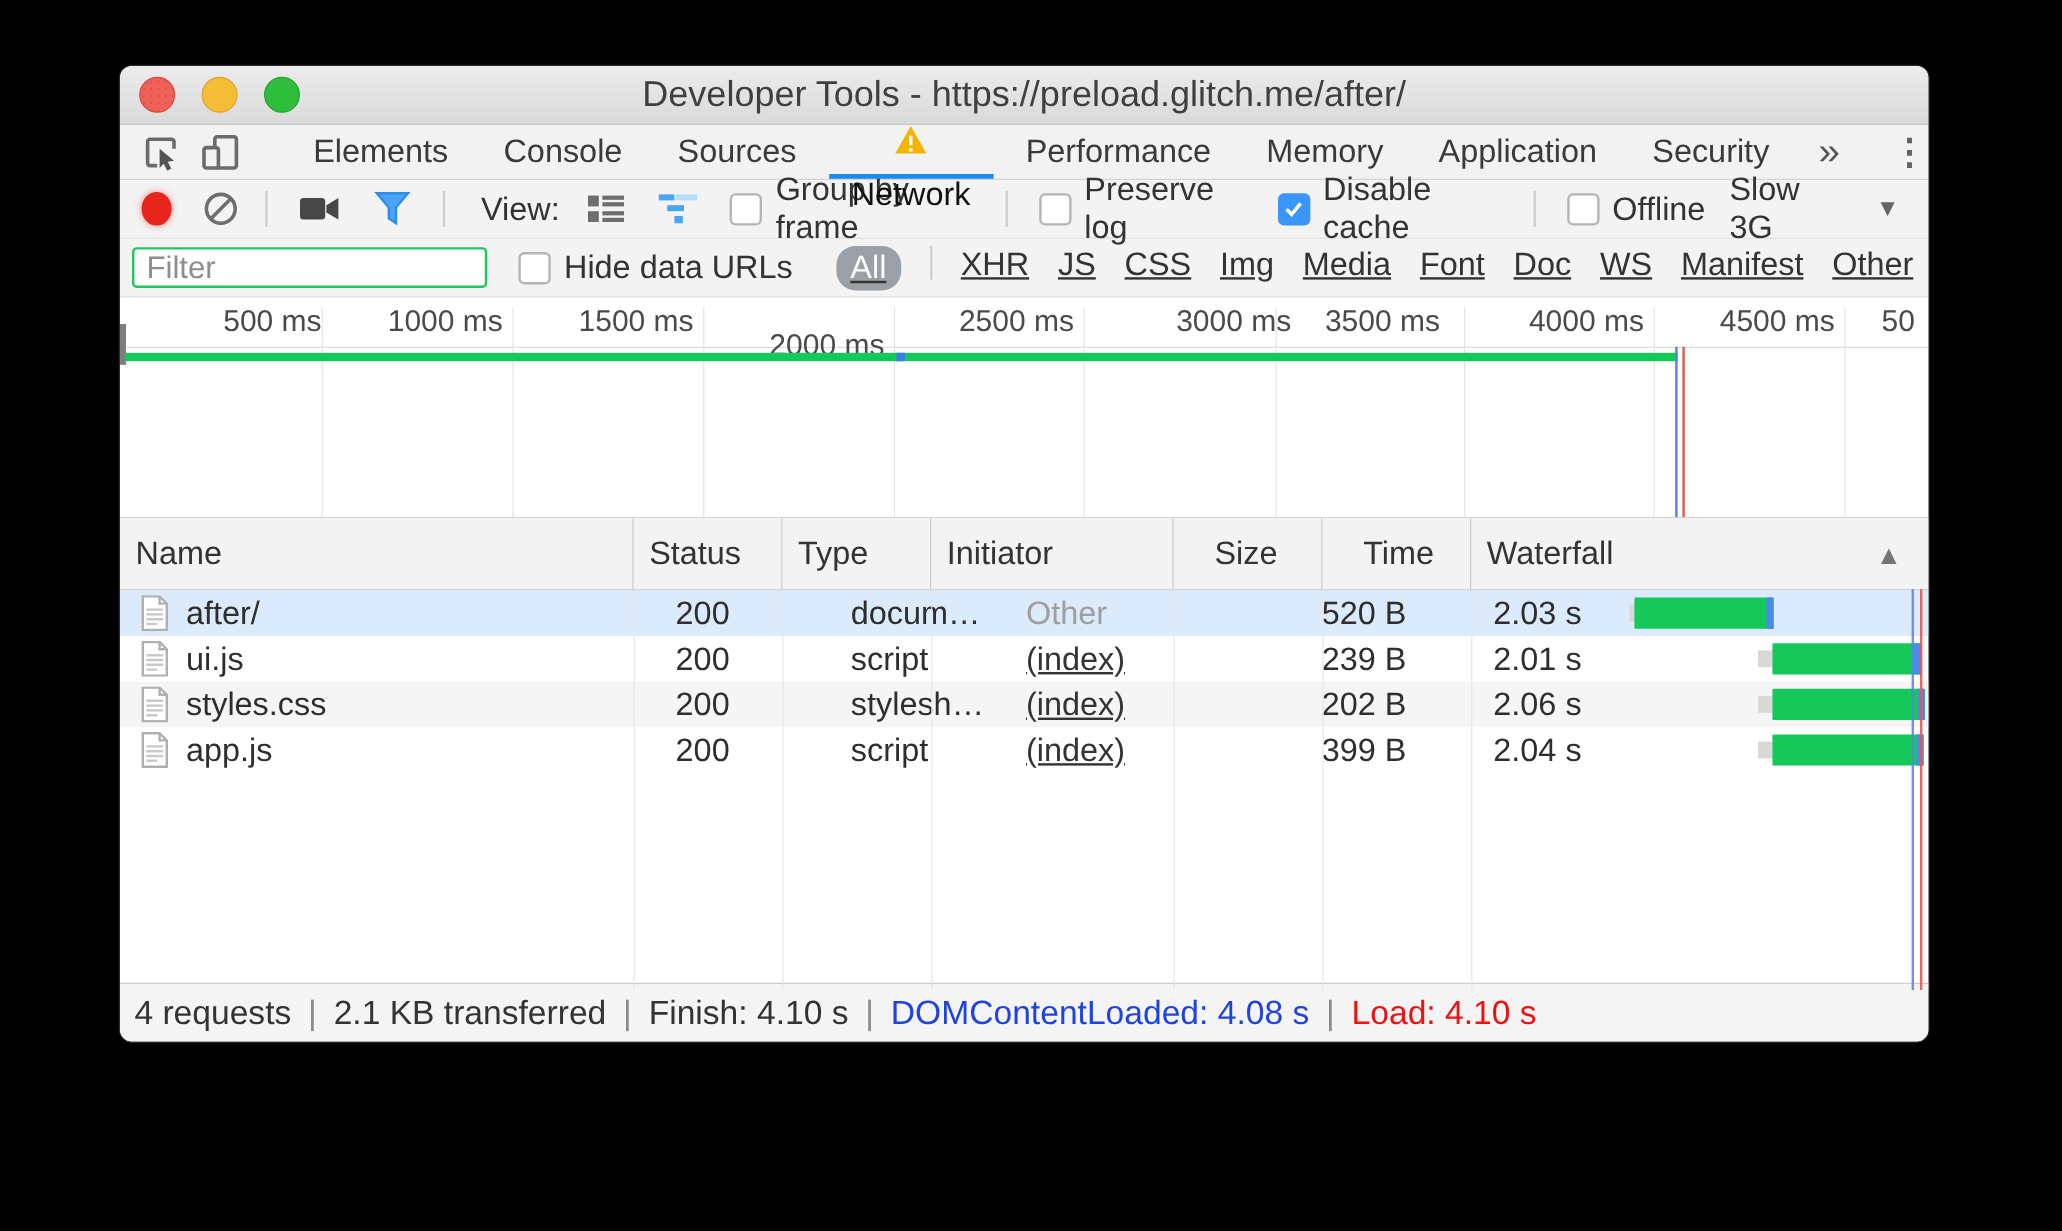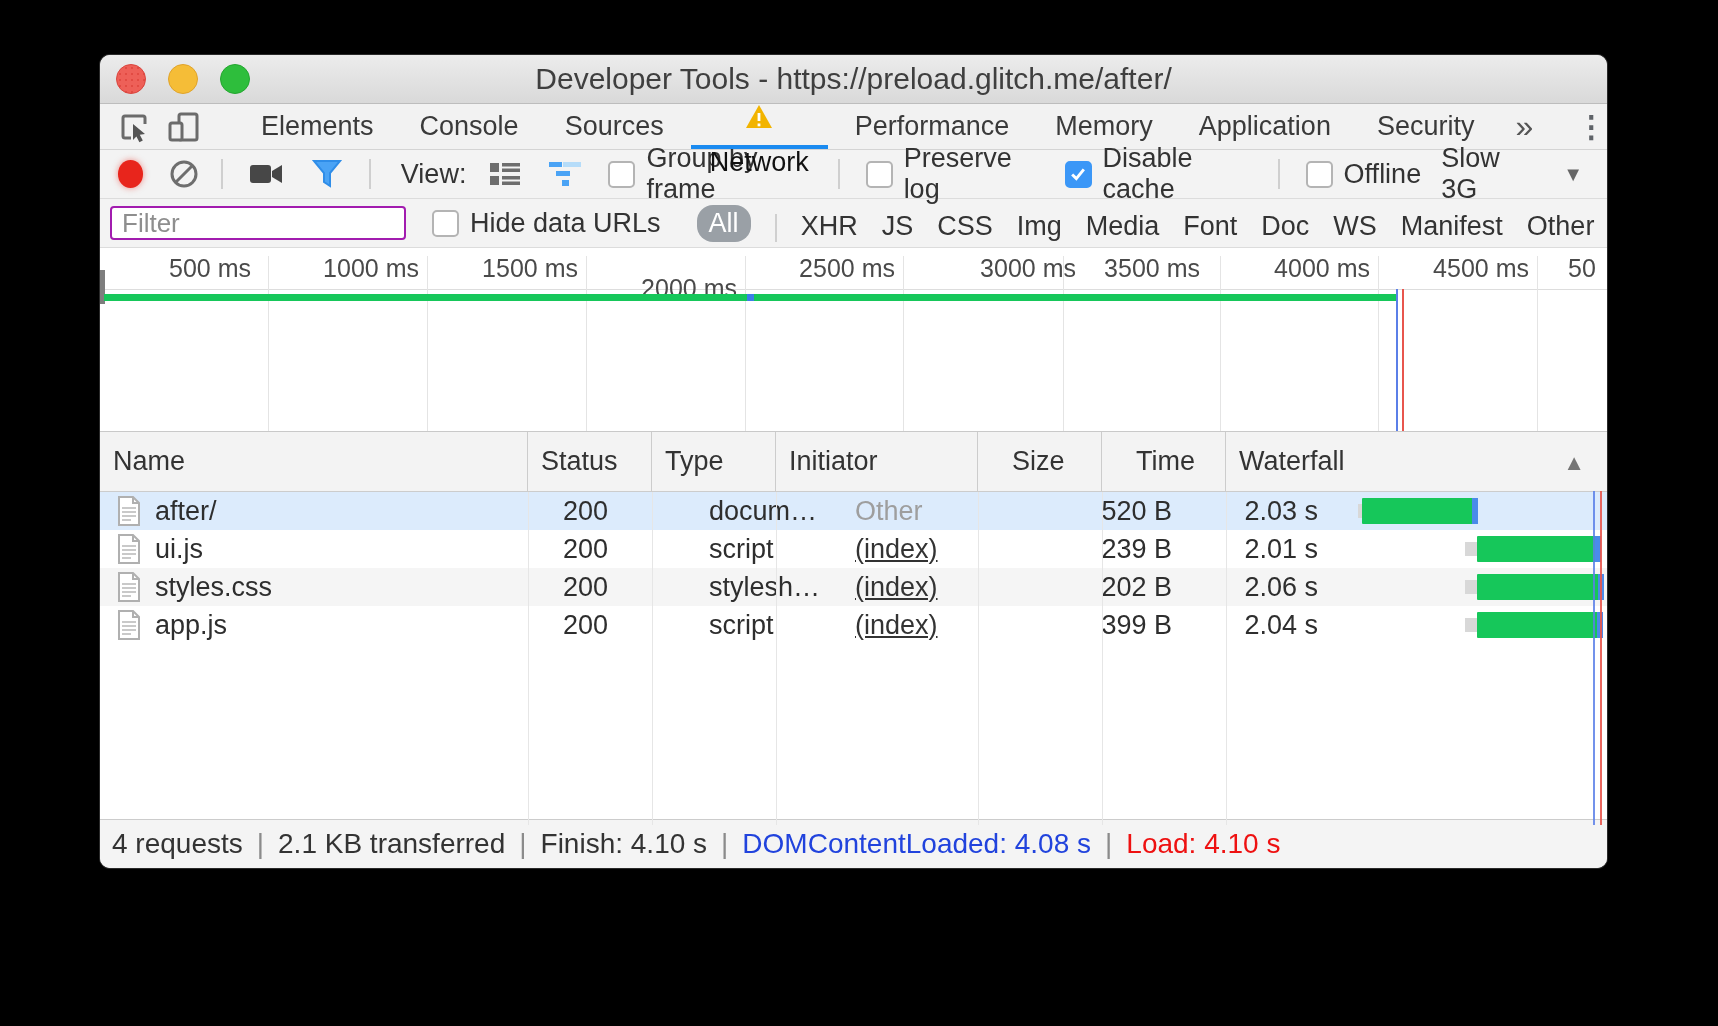--- a/index.html
+++ b/index.html
@@ -33,24 +33,24 @@
   .record{width:28px;height:28px;border-radius:50%;background:#e8251c;box-shadow:0 0 6px rgba(232,37,28,.5);margin:0 16px 0 18px;}
   .tdiv{width:2px;height:30px;background:#cfcfcf;margin:0 12px;}
   .lbl{margin:0 6px;}
   .cb{width:27px;height:27px;border:2px solid #b4b4b4;border-radius:5px;background:#fff;box-sizing:border-box;
       display:inline-flex;align-items:center;justify-content:center;flex:none;}
   .cb.checked{background:#3b97f7;border-color:#3b97f7;}
   .cbrow{display:flex;align-items:center;gap:11px;margin:0 14px;}
   .dd{font-size:20px;color:#666;margin:0 24px 0 30px;}
   
   .filterbar{height:48px;background:#f3f3f3;border-bottom:1px solid #dcdcdc;display:flex;align-items:center;font-size:27px;color:#333;}
-  .filterinput{width:296px;height:34px;margin-left:10px;border:2px solid #a21caf;border-radius:4px;background:#fff;
+  .filterinput{width:296px;height:34px;margin-left:10px;border:2px solid #22c55e;border-radius:4px;background:#fff;
      font-size:26px;color:#333;padding:0 10px;font-family:"Liberation Sans",sans-serif;box-sizing:border-box;}
   .filterinput::placeholder{color:#8e8e8e;}
-  .pills{display:flex;align-items:flex-end;gap:24px;margin-left:22px;}
+  .pills{display:flex;align-items:flex-start;gap:24px;margin-left:22px;text-decoration:underline;}
   .pill{color:#333;}
   .pill.active{background:#9aa0a6;color:#fff;border-radius:16px;padding:3px 12px;}
   .pilldiv{width:2px;height:28px;background:#cfcfcf;}
   
   .timeline{position:relative;height:183px;background:#fff;border-bottom:1px solid #c9c9c9;overflow:hidden;}
   .gridline{position:absolute;top:8px;bottom:0;width:1px;background:#e4e4e4;}
   .ticklabel{position:absolute;top:6px;font-size:25px;color:#4a4a4a;transform:translateX(-100%);padding-right:8px;white-space:nowrap;}
   .ticklabel.clip{transform:none;padding:0;}
   .rulerline{position:absolute;left:0;right:0;top:41px;height:1px;background:#ddd;}
   .ovgreen{position:absolute;top:46px;height:7px;background:#16c75a;}
@@ -239,21 +239,21 @@
         <span class="pill">WS</span>
         <span class="pill">Manifest</span>
         <span class="pill">Other</span>
       </div>
   </div>
 
   <div class="timeline" id="timeline">
     <div class="rulerline"></div>
     <div class="handle"></div>
   <div class="gridline" style="left: 168px;"></div>
-      <div class="ticklabel" style="left: 159px;">500 ms</div>
+      <div class="ticklabel" style="left: 176px;">500 ms</div>
       <div class="gridline" style="left: 327px;"></div>
       <div class="ticklabel" style="left: 327px;">1000 ms</div>
       <div class="gridline" style="left: 486px;"></div>
       <div class="ticklabel" style="left: 486px;">1500 ms</div>
       <div class="gridline" style="left: 645px;"></div>
       <div class="ticklabel" style="left: 645px; margin-top: 20px;">2000 ms</div>
       <div class="gridline" style="left: 803px;"></div>
       <div class="ticklabel" style="left: 803px;">2500 ms</div>
       <div class="gridline" style="left: 963px;"></div>
       <div class="ticklabel" style="left: 984px;">3000 ms</div>

